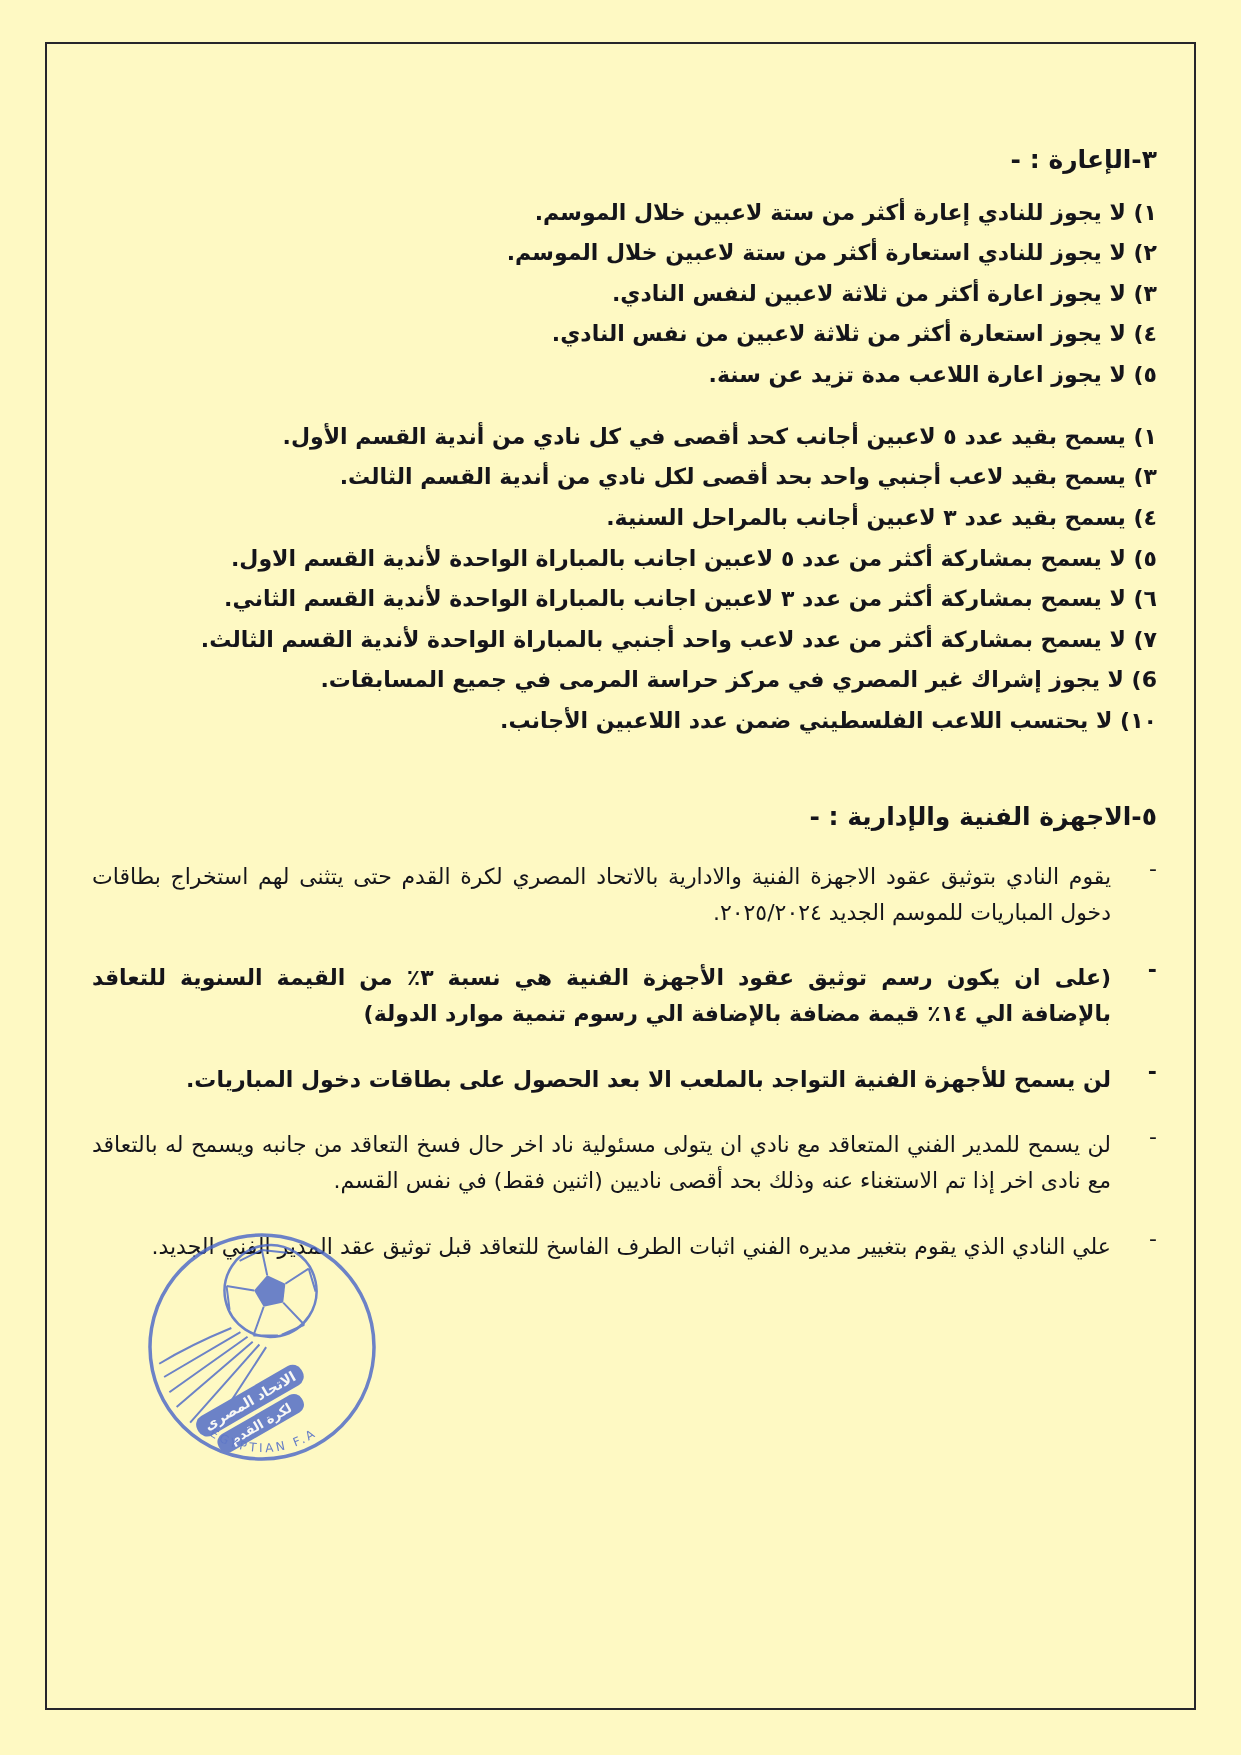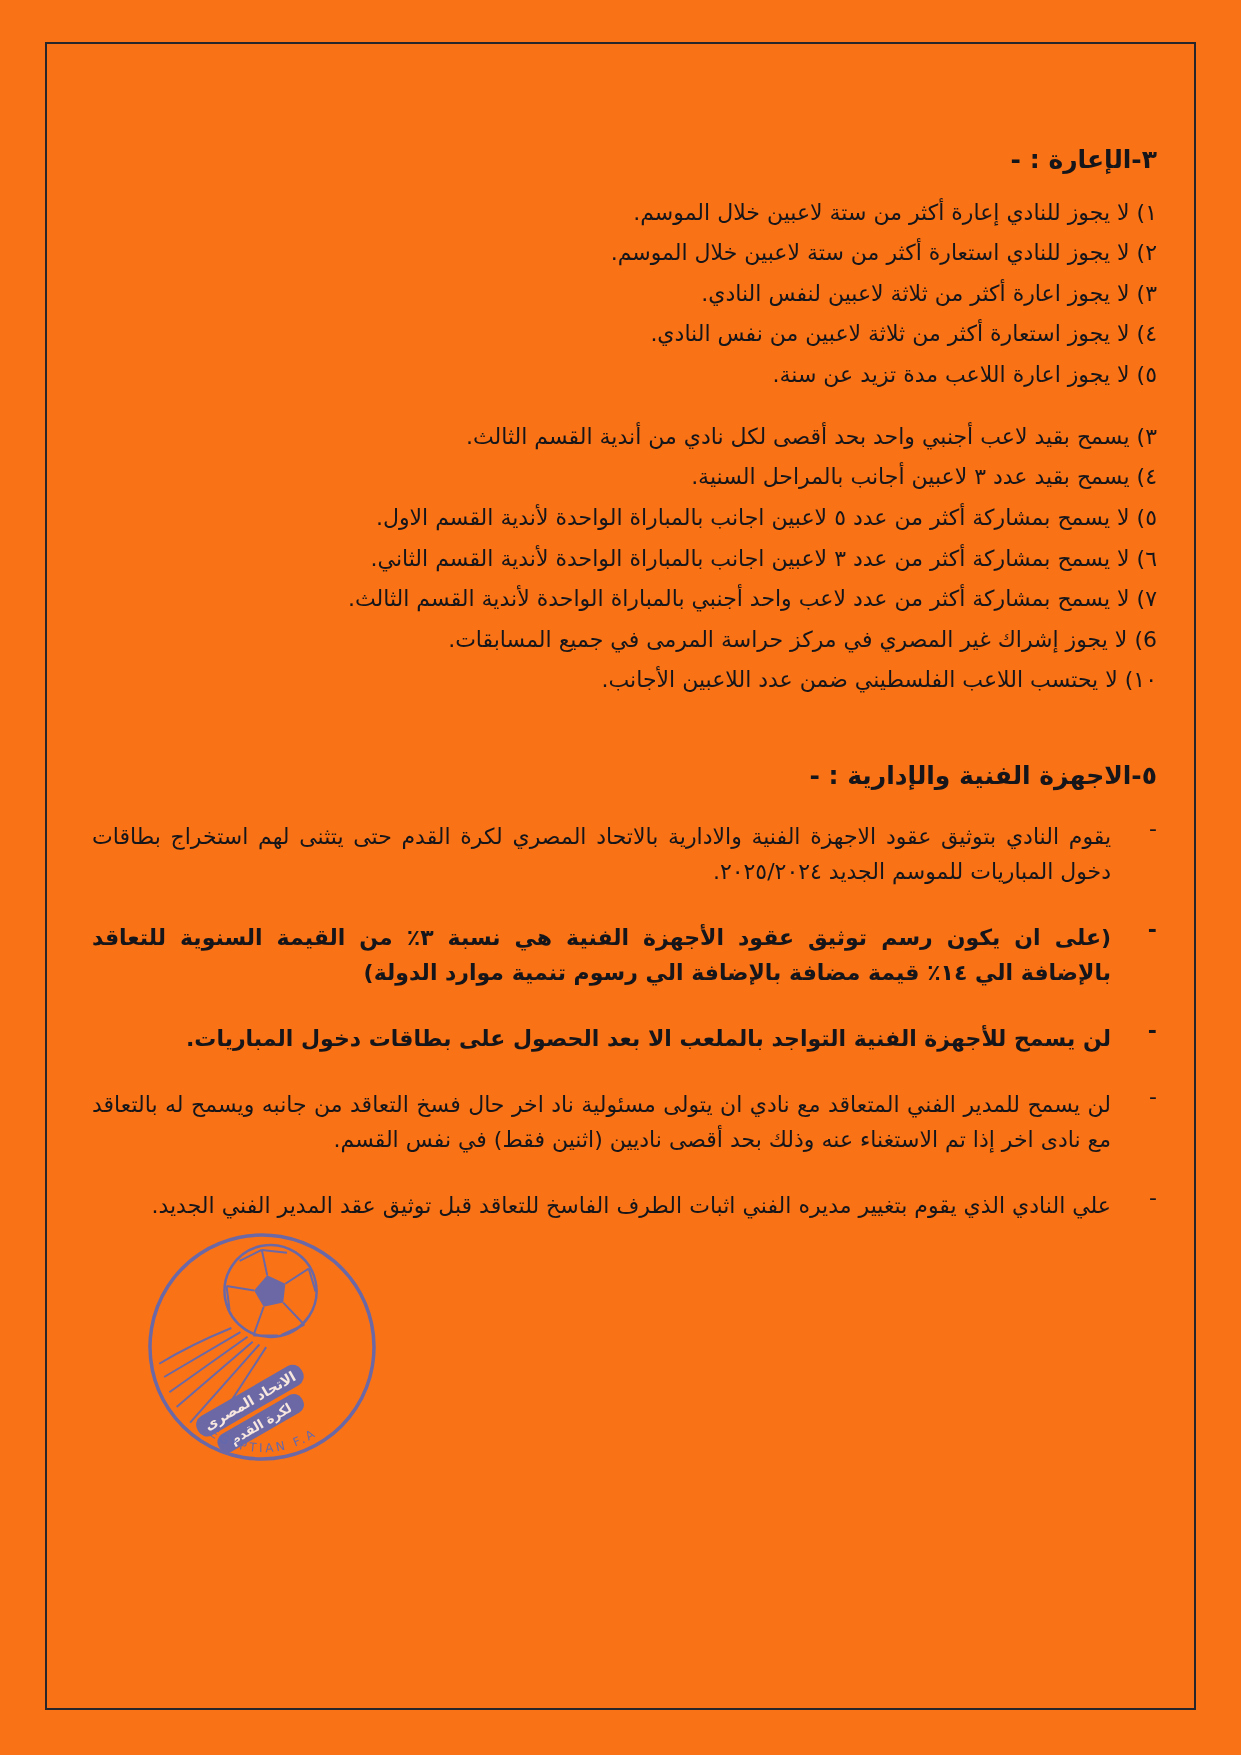--- a/index.html
+++ b/index.html
@@ -1,20 +1,20 @@
 <!DOCTYPE html>
 <html lang="ar"><head>
 <meta charset="utf-8">
 <style>
   html,body{margin:0;padding:0;background:#ffffff;}
   .page{
     position:relative;
     width:1241px;height:1755px;
     margin:0 auto;
-    background:#f97316;
+    background:#fef9c3;
     font-family:"DejaVu Sans", sans-serif;
     color:#15151a;
     overflow:hidden;
   }
   .frame{
     position:absolute;
     top:42px;left:45px;right:45px;bottom:45px;
     border:2px solid #26262b;
     pointer-events:none;
   }
@@ -26,21 +26,21 @@
     font-size:22px;
     line-height:1.62;
   }
   .section{margin-bottom:26px;}
   .section-title{
     font-weight:bold;
     font-size:25px;
     margin:0 0 14px 0;
     letter-spacing:0.5px;
   }
-  .num-list{margin:0;padding:0;list-style:none;}
+  .num-list{margin:0;padding:0;list-style:none;font-weight:bold;}
   .num-list .li{
     margin:0 0 5px 0;
   }
   .p-just{
     text-align:justify;
     text-align-last:right;
   }
   .dash-list{margin:0;padding:0;}
   .dash-item{
     display:flex;
@@ -84,20 +84,21 @@
         <div class="li">١) لا يجوز للنادي إعارة أكثر من ستة لاعبين خلال الموسم.</div>
         <div class="li">٢) لا يجوز للنادي استعارة أكثر من ستة لاعبين خلال الموسم.</div>
         <div class="li">٣) لا يجوز اعارة أكثر من ثلاثة لاعبين لنفس النادي.</div>
         <div class="li">٤) لا يجوز استعارة أكثر من ثلاثة لاعبين من نفس النادي.</div>
         <div class="li">٥) لا يجوز اعارة اللاعب مدة تزيد عن سنة.</div>
       </div>
     </div>
 
     <div class="section">
       <div class="num-list">
+        <div class="li">١) يسمح بقيد عدد ٥ لاعبين أجانب كحد أقصى في كل نادي من أندية القسم الأول.</div>
         <div class="li">٣) يسمح بقيد لاعب أجنبي واحد بحد أقصى لكل نادي من أندية القسم الثالث.</div>
         <div class="li">٤) يسمح بقيد عدد ٣ لاعبين أجانب بالمراحل السنية.</div>
         <div class="li">٥)  لا يسمح بمشاركة أكثر من عدد ٥ لاعبين اجانب بالمباراة الواحدة لأندية القسم الاول.</div>
         <div class="li">٦) لا يسمح بمشاركة أكثر من عدد ٣ لاعبين اجانب بالمباراة الواحدة لأندية القسم الثاني.</div>
         <div class="li">٧) لا يسمح بمشاركة أكثر من عدد لاعب واحد أجنبي بالمباراة الواحدة لأندية القسم الثالث.</div>
         <div class="li">6)  لا يجوز إشراك غير المصري في مركز حراسة المرمى في جميع المسابقات.</div>
         <div class="li">١٠) لا يحتسب اللاعب الفلسطيني ضمن عدد اللاعبين الأجانب.</div>
       </div>
     </div>
 

